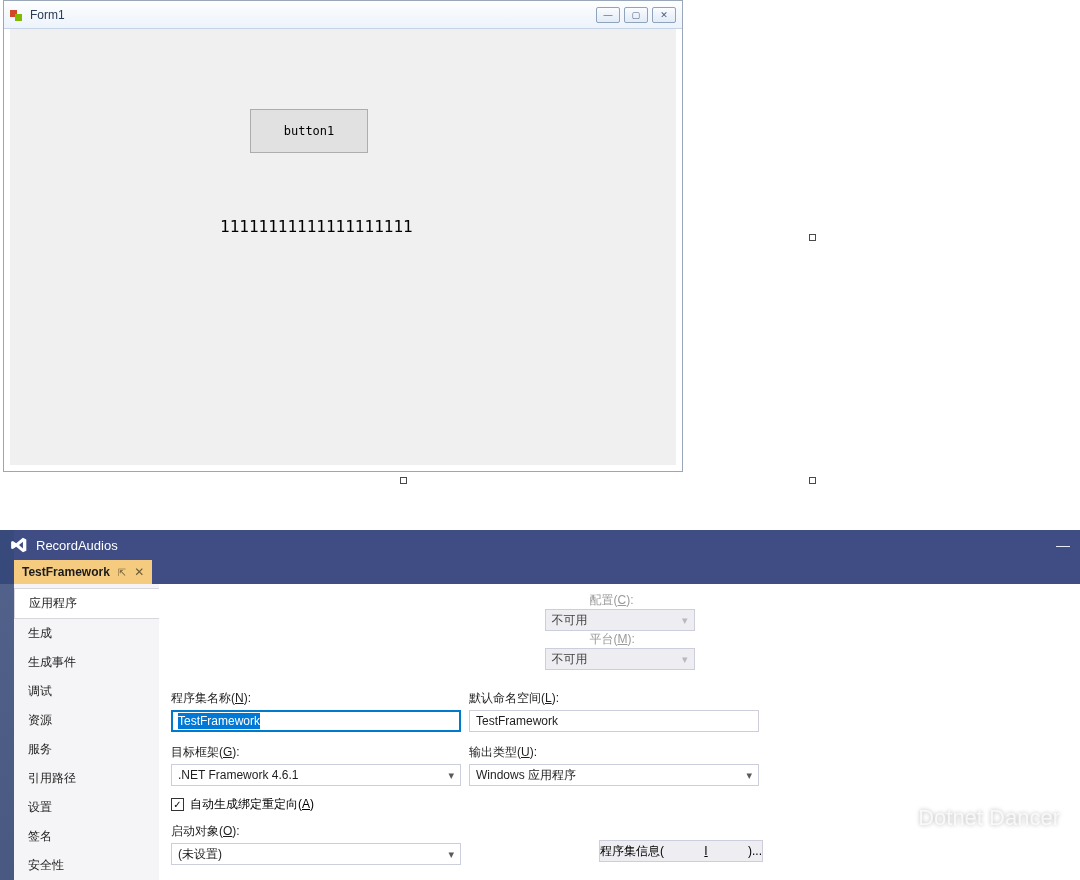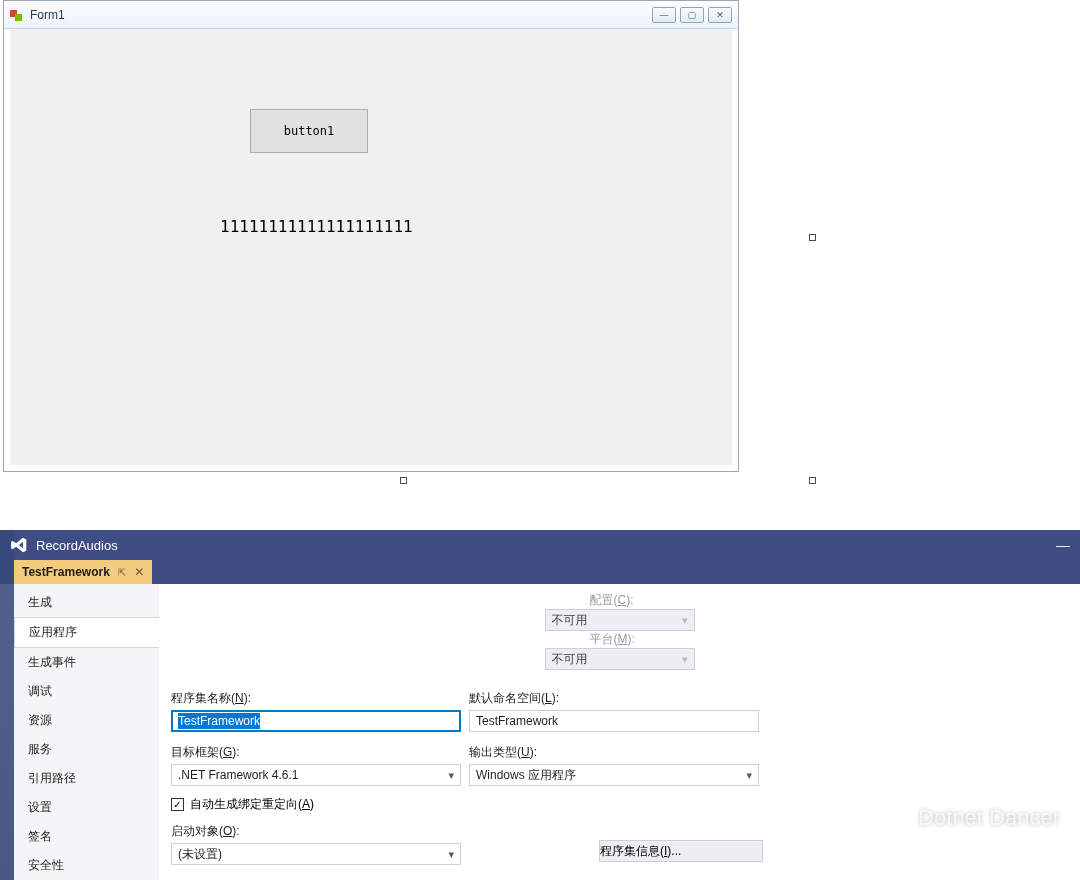--- a/index.html
+++ b/index.html
@@ -1,20 +1,20 @@
 <!DOCTYPE html>
 <html><head>
 <meta charset="utf-8">
 <style>
 * { box-sizing: border-box; margin: 0; padding: 0; }
 body { font-family: "Segoe UI", "Microsoft YaHei", Tahoma, sans-serif; font-size: 12px; background: #fff; width: 1080px; height: 880px; overflow: hidden; position: relative; }
 
 
 .designer-area { position: absolute; left: 0; top: 0; width: 812px; height: 480px; }
-.form-window { position: absolute; left: 3px; top: 0; width: 736px; height: 472px; border: 1px solid #9aa7b8; background: #fff; }
+.form-window { position: absolute; left: 3px; top: 0; width: 680px; height: 472px; border: 1px solid #9aa7b8; background: #fff; }
 .selection-handle-mid-right { position: absolute; right: -4px; top: 234px; width: 7px; height: 7px; background: #fff; border: 1px solid #4a4a4a; }
 .selection-handle-bot-mid { position: absolute; left: 400px; bottom: -4px; width: 7px; height: 7px; background: #fff; border: 1px solid #4a4a4a; }
 .selection-handle-bot-right { position: absolute; right: -4px; bottom: -4px; width: 7px; height: 7px; background: #fff; border: 1px solid #4a4a4a; }
 .titlebar { height: 28px; background: linear-gradient(#fdfefe,#ecf3fb); border-bottom: 1px solid #c7d4e6; display: flex; align-items: center; padding: 0 6px; }
 .form-icon { width: 14px; height: 14px; margin-right: 6px; display: inline-block; position: relative; }
 .form-icon::before { content: ""; position: absolute; left: 0; top: 2px; width: 7px; height: 7px; background: #d24726; }
 .form-icon::after { content: ""; position: absolute; left: 5px; top: 6px; width: 7px; height: 7px; background: #7fba00; }
 .titlebar-title { color: #2b3a55; font-size: 12px; }
 .titlebar-buttons { margin-left: auto; display: flex; gap: 4px; }
 .tb-btn { width: 24px; height: 16px; border: 1px solid #8fa3bd; border-radius: 2px; background: linear-gradient(#fafcff,#e2ebf6); display: flex; align-items: center; justify-content: center; font-size: 9px; color: #4a5d78; }
@@ -54,21 +54,21 @@
 .grid2 { display: flex; gap: 8px; }
 .col { flex: 0 0 290px; display: flex; flex-direction: column; }
 .field-label { font-size: 12px; color: #1e1e1e; margin-bottom: 3px; }
 .textbox { height: 22px; border: 1px solid #cccedb; background: #fff; padding: 0 6px; font-size: 12px; color: #1e1e1e; display: flex; align-items: center; }
 .textbox.focused { border: 1px solid #007acc; box-shadow: 0 0 0 1px #007acc inset; }
 .textbox.focused .sel { background: #0078d7; color: #fff; padding: 1px 0; }
 .combo { height: 22px; border: 1px solid #cccedb; background: #fff; padding: 0 6px; font-size: 12px; color: #1e1e1e; display: flex; align-items: center; position: relative; }
 .combo::after { content: "▾"; position: absolute; right: 6px; color: #5a5a5a; font-size: 11px; }
 .checkbox-row { display: flex; align-items: center; gap: 6px; font-size: 12px; margin: 10px 0; }
 .checkbox { width: 13px; height: 13px; border: 1px solid #333; display: flex; align-items: center; justify-content: center; font-size: 10px; }
-.info-btn { width: 164px; height: 22px; background: #eeeef2; border: 1px solid #cccedb; display: flex; align-items: center; justify-content: flex-start; font-size: 12px; }
+.info-btn { width: 164px; height: 22px; background: #eeeef2; border: 1px solid #cccedb; display: flex; align-items: center; justify-content: space-between; font-size: 12px; }
 .section-label { font-size: 12px; margin-top: 14px; color: #1e1e1e; }
 .sep-bar { height: 4px; background: #f5f5f7; border-top: 1px solid #dcdce3; border-bottom: 1px solid #dcdce3; margin-top: 2px; }
 
 
 .watermark { position: absolute; right: 20px; bottom: 48px; display: flex; align-items: center; gap: 10px; color: rgba(255,255,255,0.75); font-size: 22px; font-weight: 500; text-shadow: 0 0 4px rgba(0,0,0,0.3); pointer-events: none; }
 .wechat-icon { width: 32px; height: 28px; position: relative; opacity: 0.75; }
 .wechat-icon .b1 { position: absolute; left: 0; top: 0; width: 20px; height: 18px; background: rgba(255,255,255,0.75); border-radius: 50%; }
 .wechat-icon .b2 { position: absolute; left: 11px; top: 8px; width: 18px; height: 16px; background: rgba(255,255,255,0.85); border-radius: 50%; }
 </style>
 </head>
@@ -113,22 +113,22 @@
   <div class="doc-tabs">
     <div class="doc-tab">
       <span class="doc-tab-title">TestFramework</span>
       <span class="doc-tab-pin">⇱</span>
       <span class="doc-tab-close">✕</span>
     </div>
   </div>
 
   <div class="vs-body">
     <div class="side-nav">
+      <div class="side-item active">应用程序</div>
       <div class="side-item">生成</div>
-      <div class="side-item active">应用程序</div>
       <div class="side-item">生成事件</div>
       <div class="side-item">调试</div>
       <div class="side-item">资源</div>
       <div class="side-item">服务</div>
       <div class="side-item">引用路径</div>
       <div class="side-item">设置</div>
       <div class="side-item">签名</div>
       <div class="side-item">安全性</div>
 
     </div>

